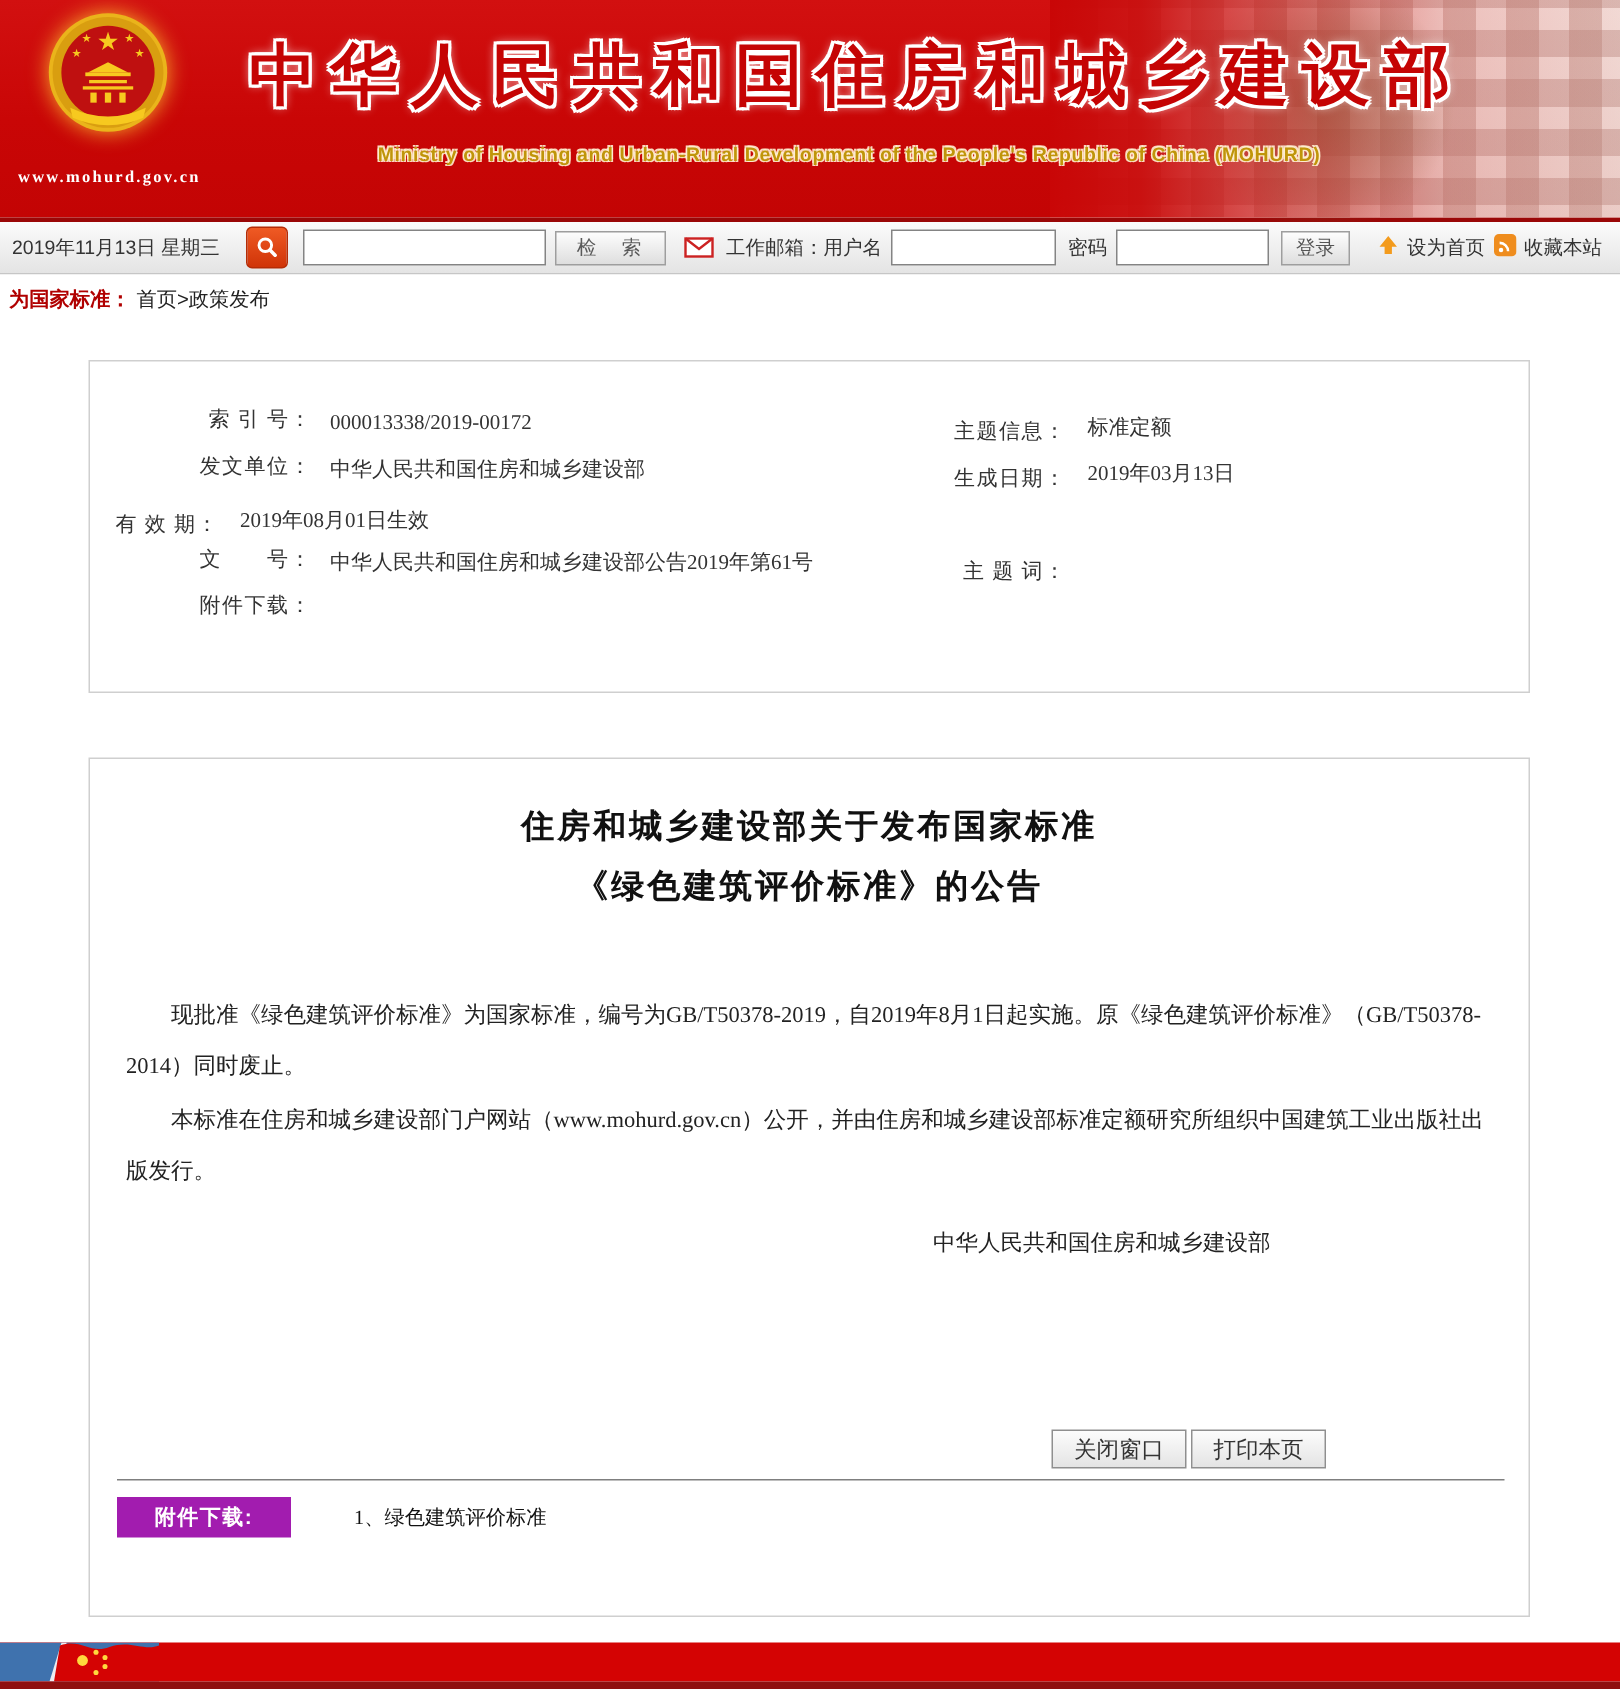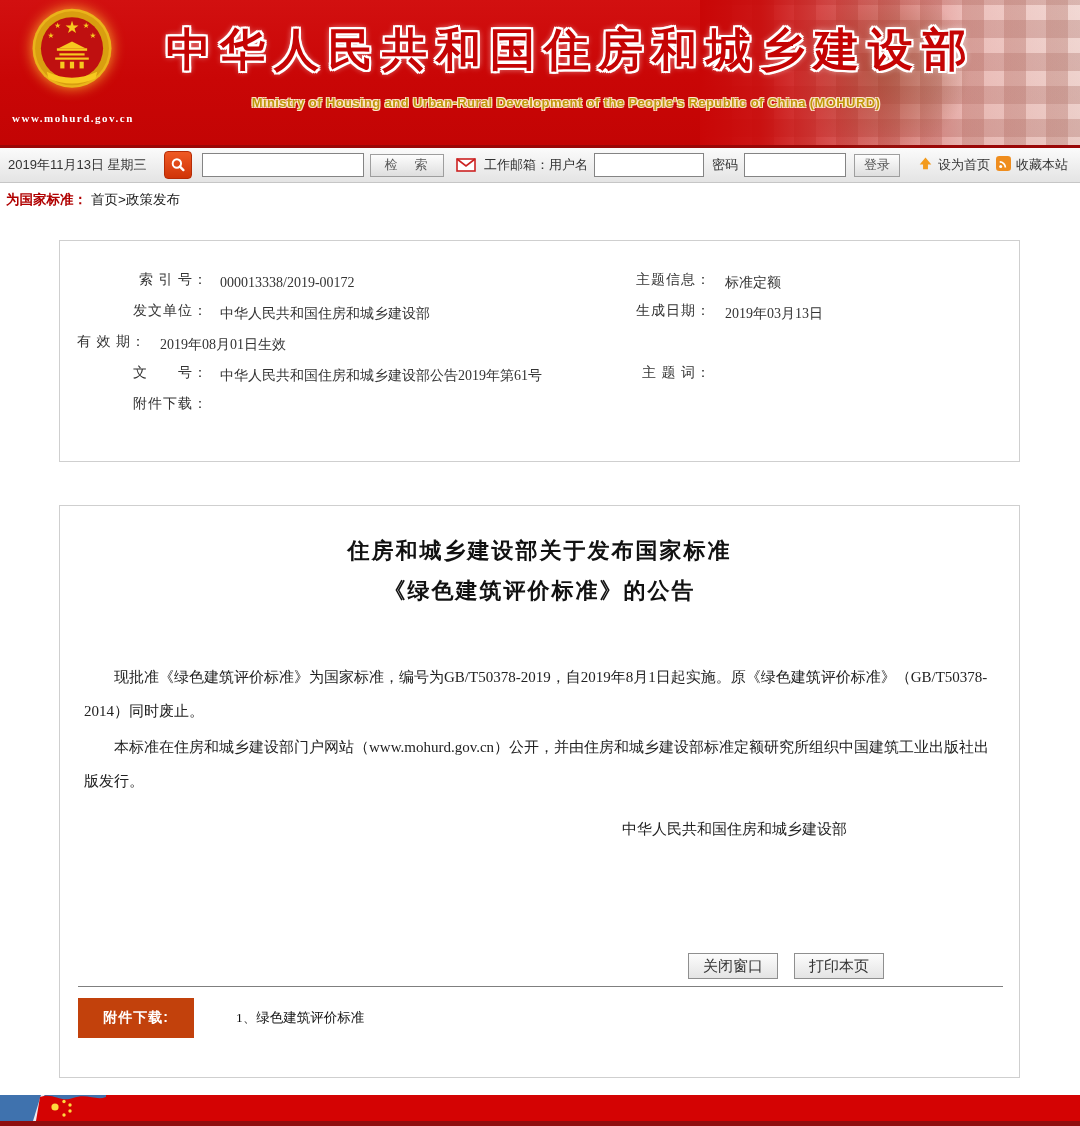--- a/index.html
+++ b/index.html
@@ -63,45 +63,45 @@
   .bc-prefix{margin-left:6px;color:#b00000;font-weight:bold;}
   .bc-path{margin-left:4px;color:#222;cursor:pointer;}
 
   
   .metabox{position:absolute;left:59px;top:240px;width:961px;height:222px;
     border:1px solid #cfcfcf;background:#fff;box-sizing:border-box;
     font-family:"Liberation Serif","DejaVu Serif",serif;font-size:14px;color:#333;
     padding-top:30px;}
   .meta-row{display:flex;margin-bottom:5px;}
   .meta-left{width:565px;display:flex;align-items:flex-start;min-height:26px;}
-  .meta-right{flex:1;display:flex;align-items:flex-start;min-height:26px;}
+  .meta-right{flex:1;display:flex;align-items:flex-end;min-height:26px;}
   .meta-left .lbl{width:148px;text-align:right;letter-spacing:1px;flex:0 0 auto;}
   .meta-left .val{margin-left:12px;width:360px;line-height:23px;}
   .meta-right .lbl{width:86px;text-align:right;letter-spacing:1px;flex:0 0 auto;}
   .meta-right .val{margin-left:14px;line-height:23px;}
 
   
   .artbox{position:absolute;left:59px;top:505px;width:961px;height:573px;
     border:1px solid #cfcfcf;background:#fff;box-sizing:border-box;
     font-family:"Liberation Serif","DejaVu Serif",serif;color:#1a1a1a;}
   .art-title{margin-top:30px;text-align:center;font-size:22px;font-weight:bold;
     letter-spacing:2px;line-height:30px;color:#111;}
   .art-title2{margin-top:10px;text-align:center;font-size:22px;font-weight:bold;
     letter-spacing:2px;line-height:30px;color:#111;}
   .art-body{margin:54px 22px 0 24px;font-size:15px;line-height:34px;color:#222;}
   .art-body p{margin:0 0 2px 0;text-indent:2em;}
   .art-sign{margin:14px 172px 0 auto;width:max-content;text-align:center;
     font-size:15px;line-height:34px;color:#222;}
   .art-buttons{position:absolute;right:135px;top:447px;display:flex;}
-  .art-btn{height:26px;padding:0 14px;margin-left:16px;font-size:15px;color:#333;
+  .art-btn{height:26px;padding:0 14px;margin-left:3px;font-size:15px;color:#333;
     font-family:inherit;background:linear-gradient(#fcfcfc,#e4e4e4);
     border:1px solid #8f8f8f;cursor:pointer;}
   .art-sep{position:absolute;left:18px;right:16px;top:480px;border-top:1px solid #7f7f7f;}
   .attach-row{position:absolute;left:18px;top:492px;display:flex;align-items:center;}
-  .attach-banner{width:116px;height:40px;background:#c2410c;color:#fff;font-weight:bold;
+  .attach-banner{width:116px;height:27px;background:#a21caf;color:#fff;font-weight:bold;
     font-size:14px;display:flex;align-items:center;justify-content:center;
     font-family:"Liberation Sans",sans-serif;letter-spacing:1px;}
   .attach-item{margin-left:42px;font-size:13.5px;color:#111;cursor:pointer;}
 
   
   .footer{position:absolute;left:0;top:1095px;width:1080px;height:31px;}
   .footer-bar{position:absolute;left:0;top:0;width:1080px;height:26px;background:#d40303;}
   .footer-flag{position:absolute;left:0;top:0;height:26px;}
   .footer-dark{position:absolute;left:0;top:26px;width:1080px;height:5px;background:#8f0f0f;}
 </style>

